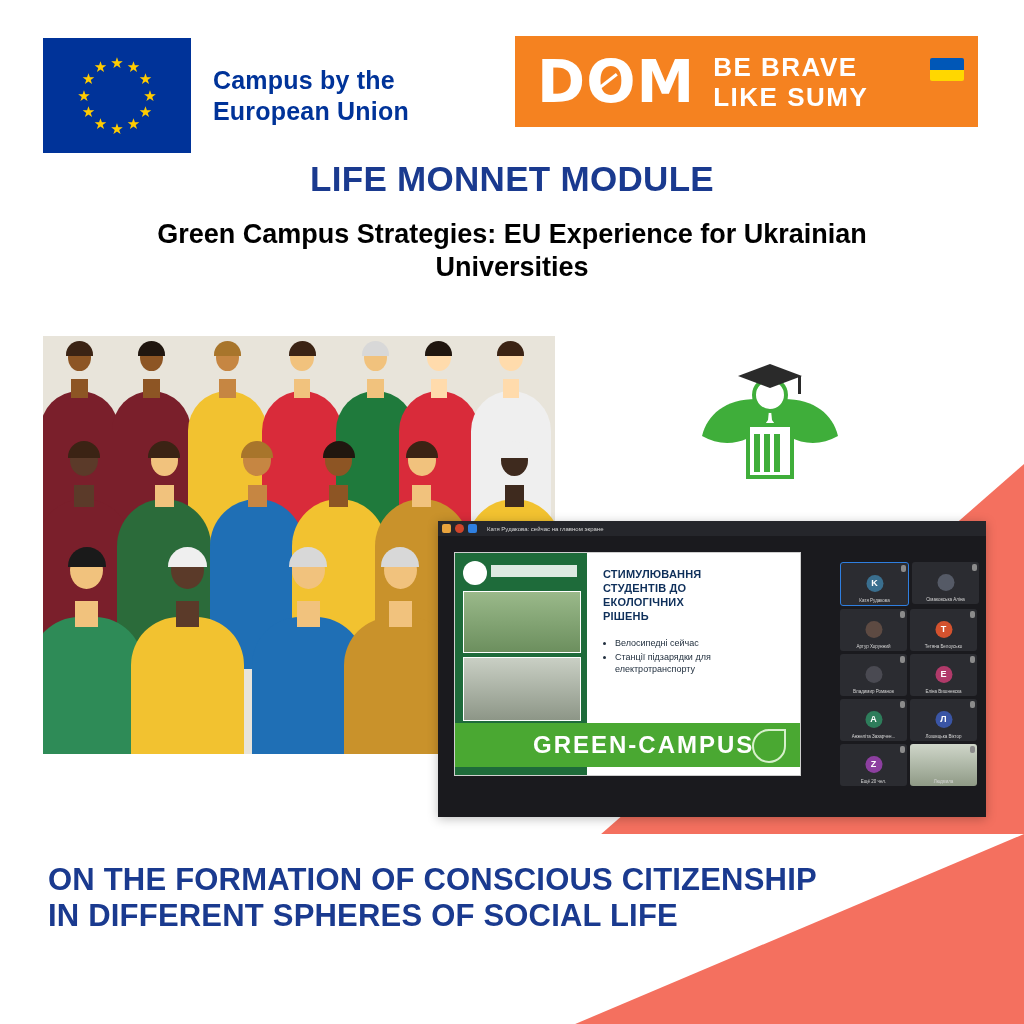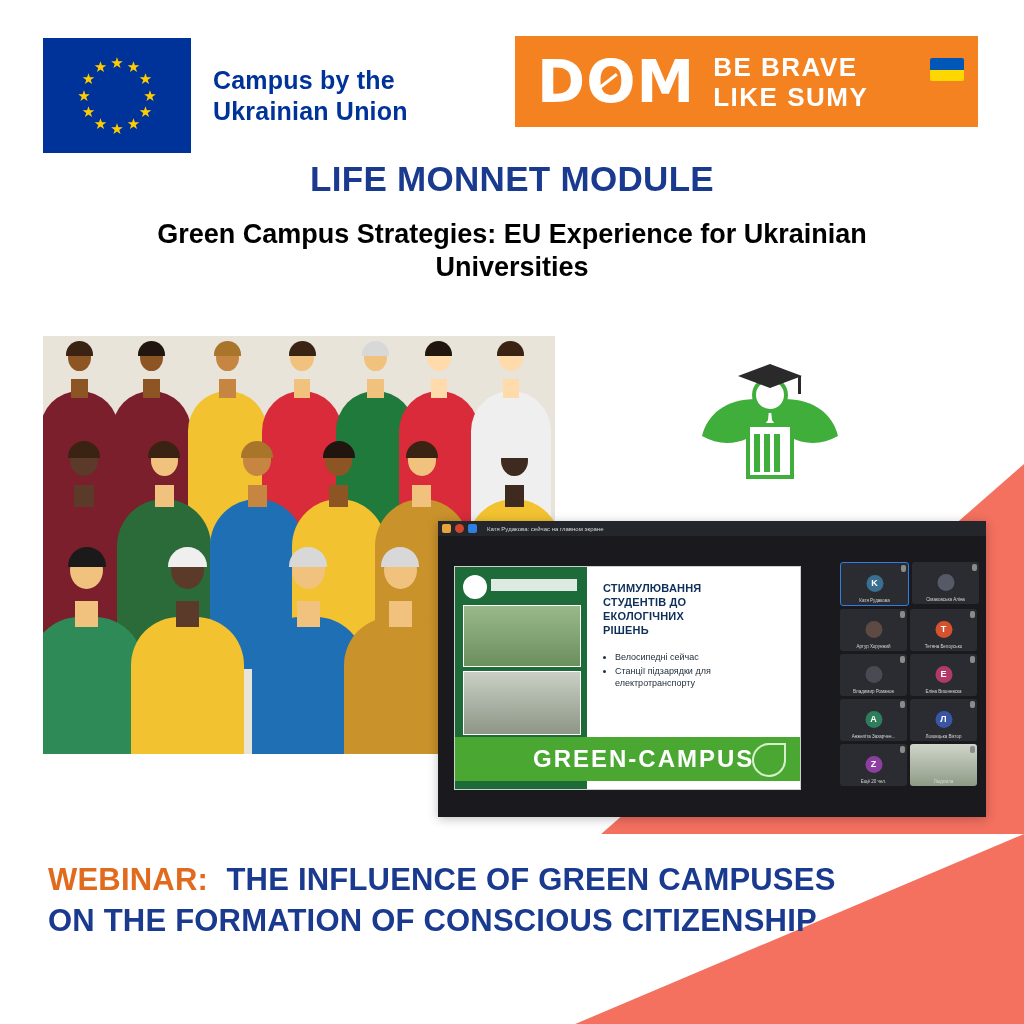--- a/index.html
+++ b/index.html
@@ -230,21 +230,21 @@
     margin-left: 6px;
     white-space: nowrap;
   }
   .zoom-body {
     position: relative;
     height: 281px;
   }
   .share-area {
     position: absolute;
     left: 16px;
-    top: 30px;
+    top: 16px;
     width: 345px;
     height: 222px;
     background: #f97316;
     border: 1px solid #cfcfcf;
     overflow: hidden;
   }
   .slide-left {
     position: absolute;
     left: 0; top: 0;
     width: 132px; height: 100%;
@@ -420,21 +420,21 @@
         <span class="eu-star" style="left: 82.5px; top: 78.0788px;">★</span>
         <span class="eu-star" style="left: 66px; top: 82.5px;">★</span>
         <span class="eu-star" style="left: 49.5px; top: 78.0788px;">★</span>
         <span class="eu-star" style="left: 37.4212px; top: 66px;">★</span>
         <span class="eu-star" style="left: 33px; top: 49.5px;">★</span>
         <span class="eu-star" style="left: 37.4212px; top: 33px;">★</span>
         <span class="eu-star" style="left: 49.5px; top: 20.9212px;">★</span>
       </div>
     <div class="eu-text">
       <div>Campus by the</div>
-      <div>Ukrainian Union</div>
+      <div>European Union</div>
     </div>
   </div>
 
   <div class="dom-banner">
     <div class="dom-logo">
       <span>D</span>
         <span class="dom-letter-o">O</span>
         <span>M</span>
     </div>
     <div class="dom-slogan">
@@ -619,20 +619,17 @@
           </div>
           <div class="pcell video">
             <span class="pmic"></span>
             <div class="pname">Людмила</div>
           </div>
         </div>
     </div>
   </div>
 
   <div class="webinar">
-    <div>
-      <span class="webinar-label">WEBINAR:</span>
-      <span class="webinar-text" style="margin-left:14px">THE INFLUENCE OF GREEN CAMPUSES</span>
-    </div>
     <div class="webinar-text">ON THE FORMATION OF CONSCIOUS CITIZENSHIP</div>
+    <div class="webinar-text">IN DIFFERENT SPHERES OF SOCIAL LIFE</div>
   </div>
 
 </div>
 
 </body></html>

